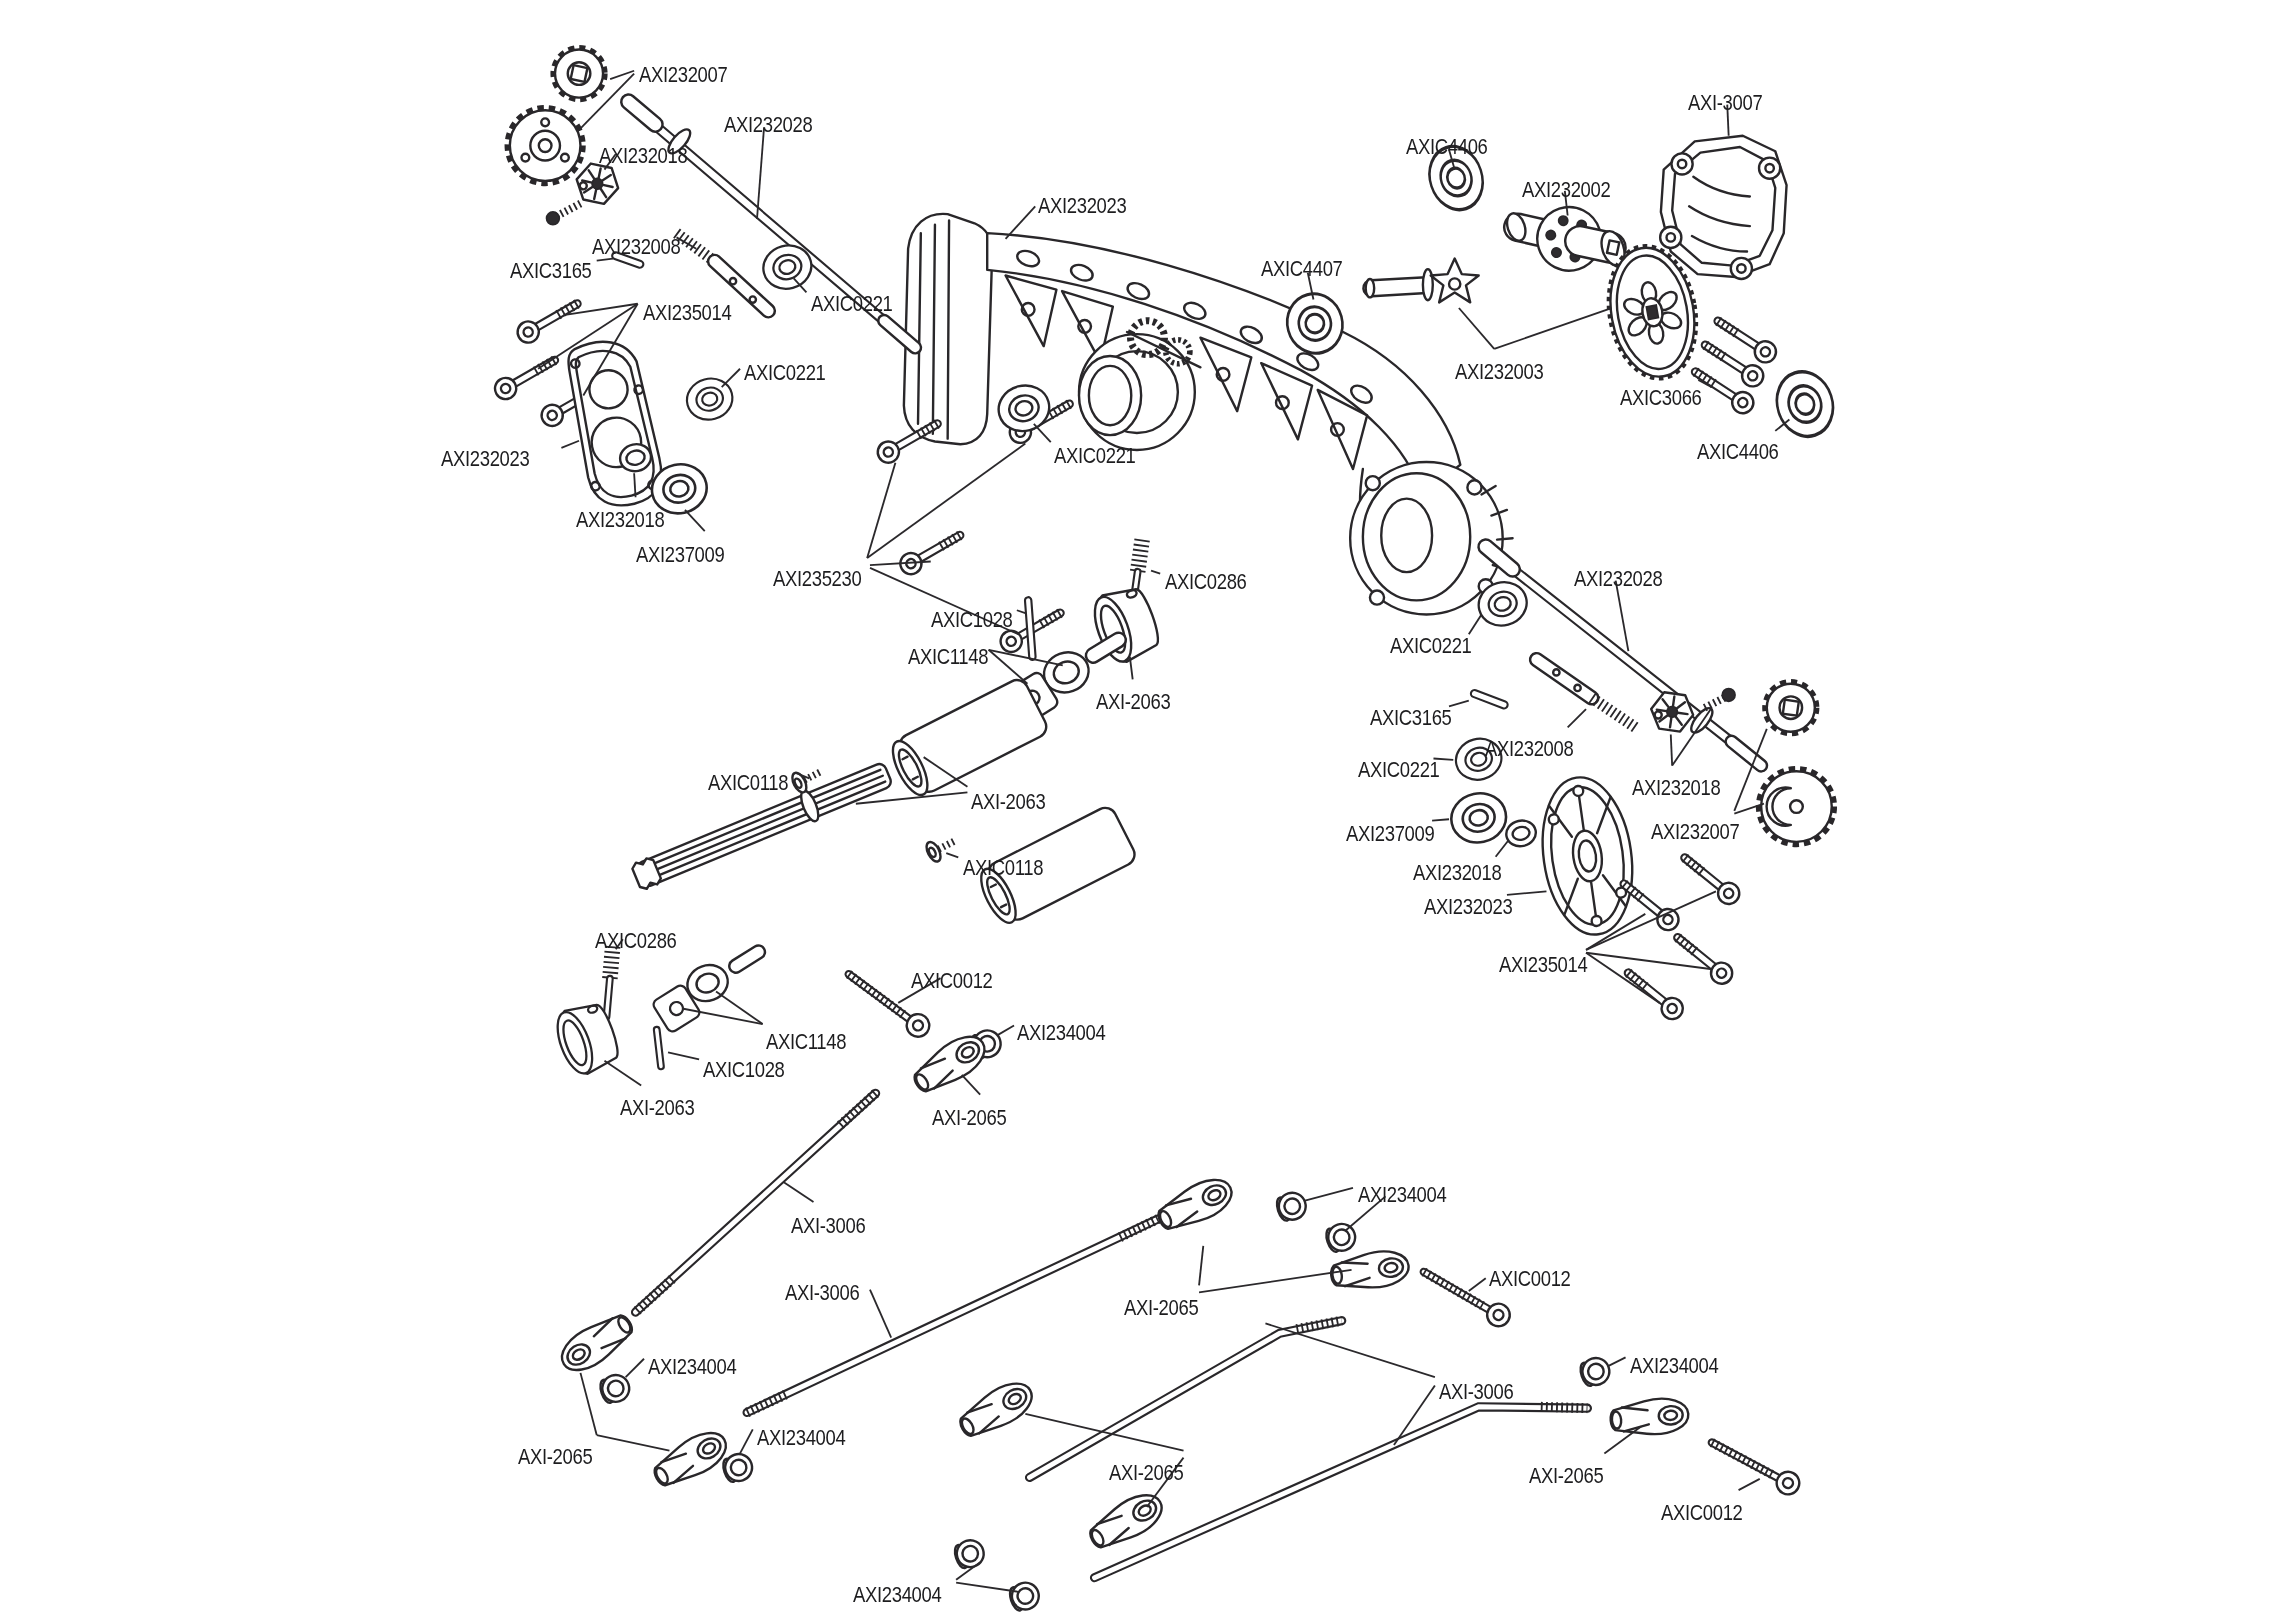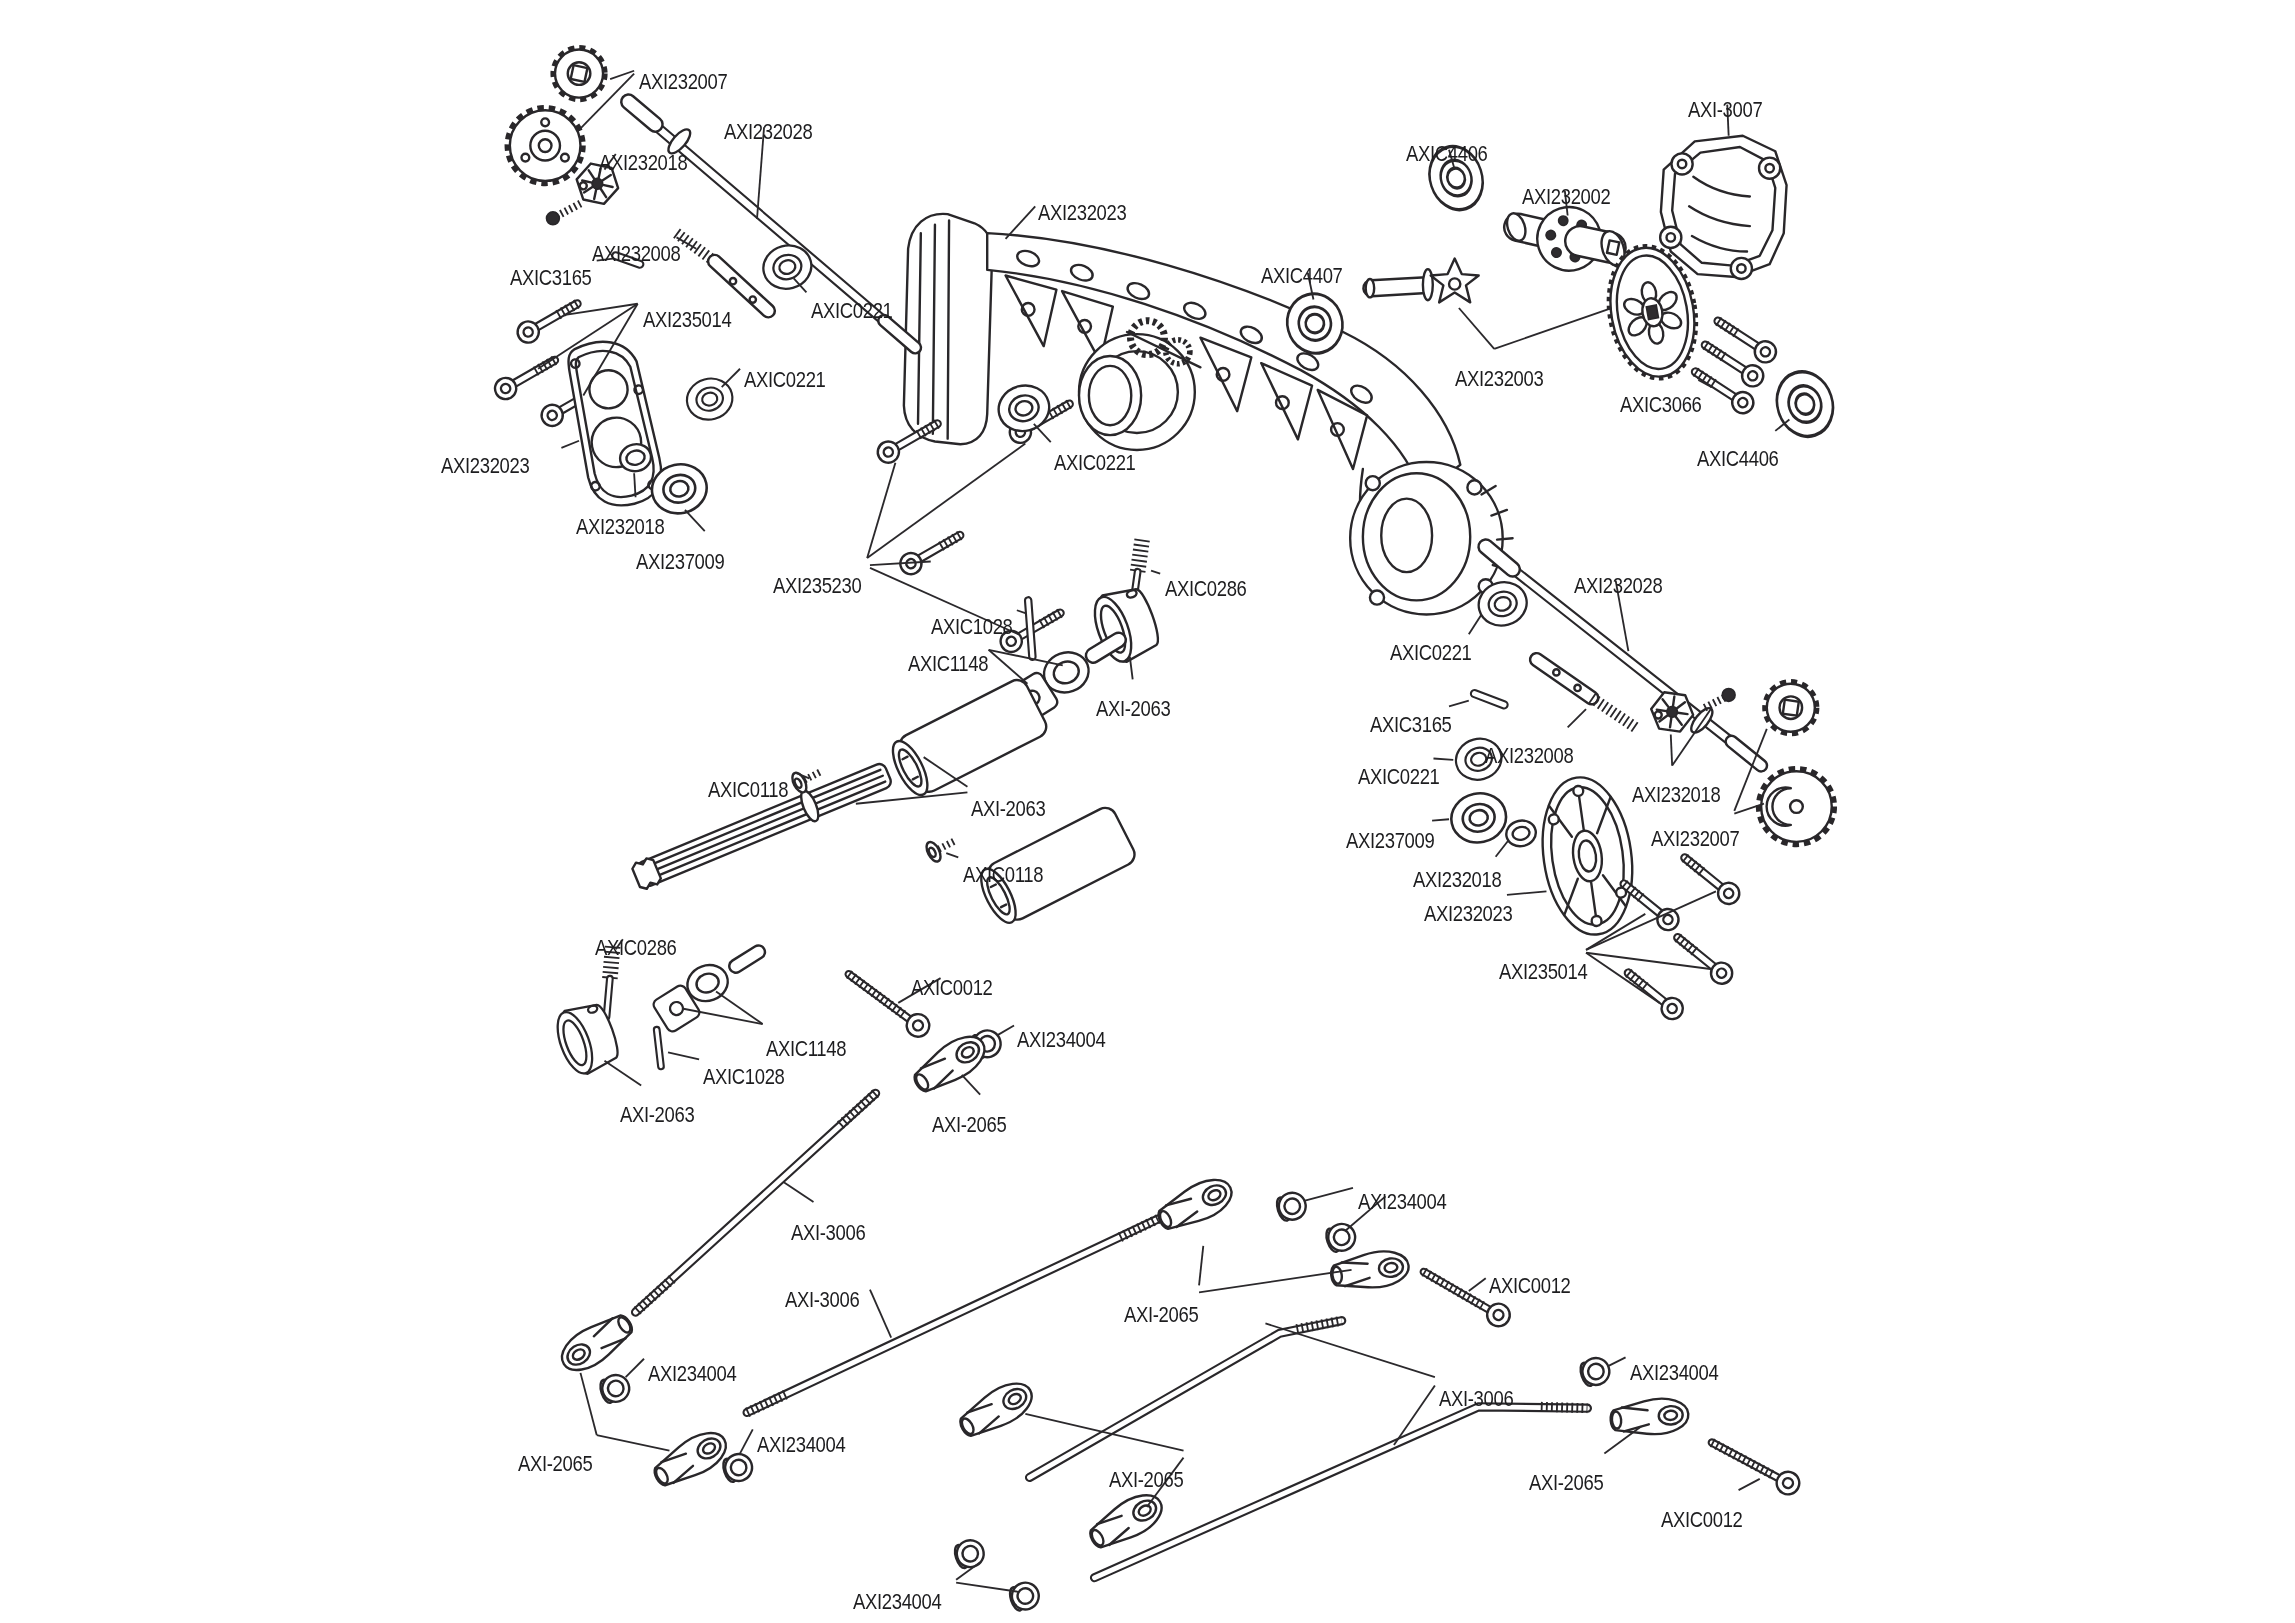--- a/index.html
+++ b/index.html
@@ -1,19 +1,19 @@
 <!DOCTYPE html>
 <html style="font-size:11.3px"><head>
 <meta charset="utf-8">
 <style>
   html,body{margin:0;padding:0;background:#ffffff;}
   body{width:2295px;height:1623px;overflow:hidden;font-family:"Liberation Sans",sans-serif;}
   #stage{position:relative;width:2295px;height:1623px;background:#fff;}
   #art,#leaders{position:absolute;left:0;top:0;width:2295px;height:1623px;}
-  #callouts{position:absolute;left:0;top:16px;width:2295px;height:1333px;}
+  #callouts{position:absolute;left:0;top:9px;width:2295px;height:1333px;}
   .callout{position:absolute;font-size:22px;line-height:1;color:#1d1d1f;letter-spacing:-0.4px;
            white-space:nowrap;transform:scaleX(.84);transform-origin:0 0;font-weight:500;}
   
   .o{stroke:#29272a;fill:none;stroke-width:3.4;stroke-linecap:round;stroke-linejoin:round;}
   .f{stroke:#29272a;fill:#ffffff;stroke-width:3.4;stroke-linejoin:round;}
   .d{stroke:#29272a;fill:#2e2c2f;stroke-width:2.5;}
   .rodO{stroke:#29272a;fill:none;stroke-linecap:round;}
   .rodI{stroke:#ffffff;fill:none;stroke-linecap:round;}
   .thr{stroke:#29272a;fill:none;stroke-dasharray:2.6 4.6;}
   .teeth{fill:none;stroke:#29272a;}

